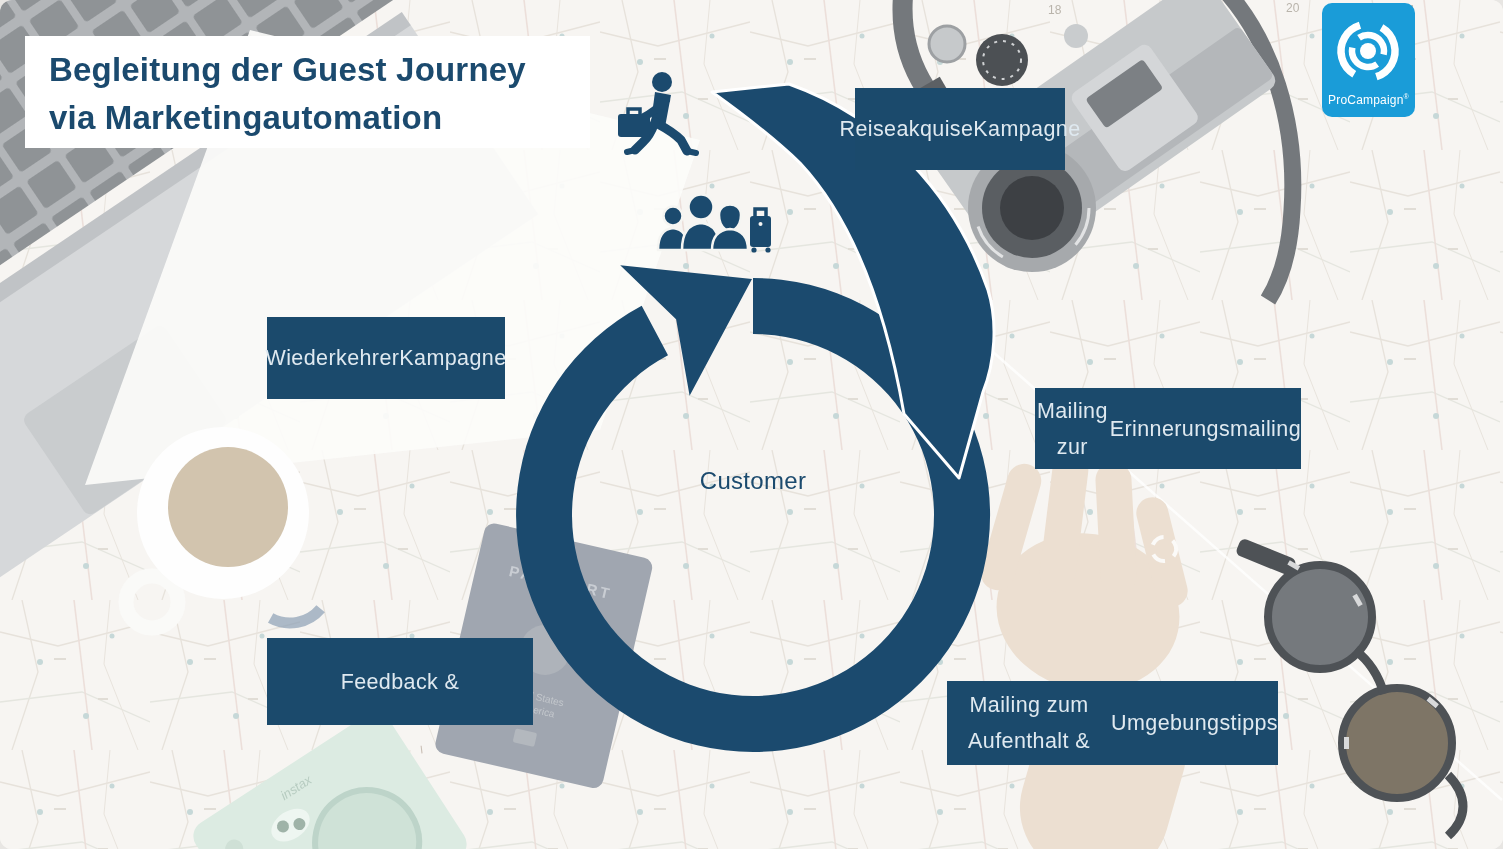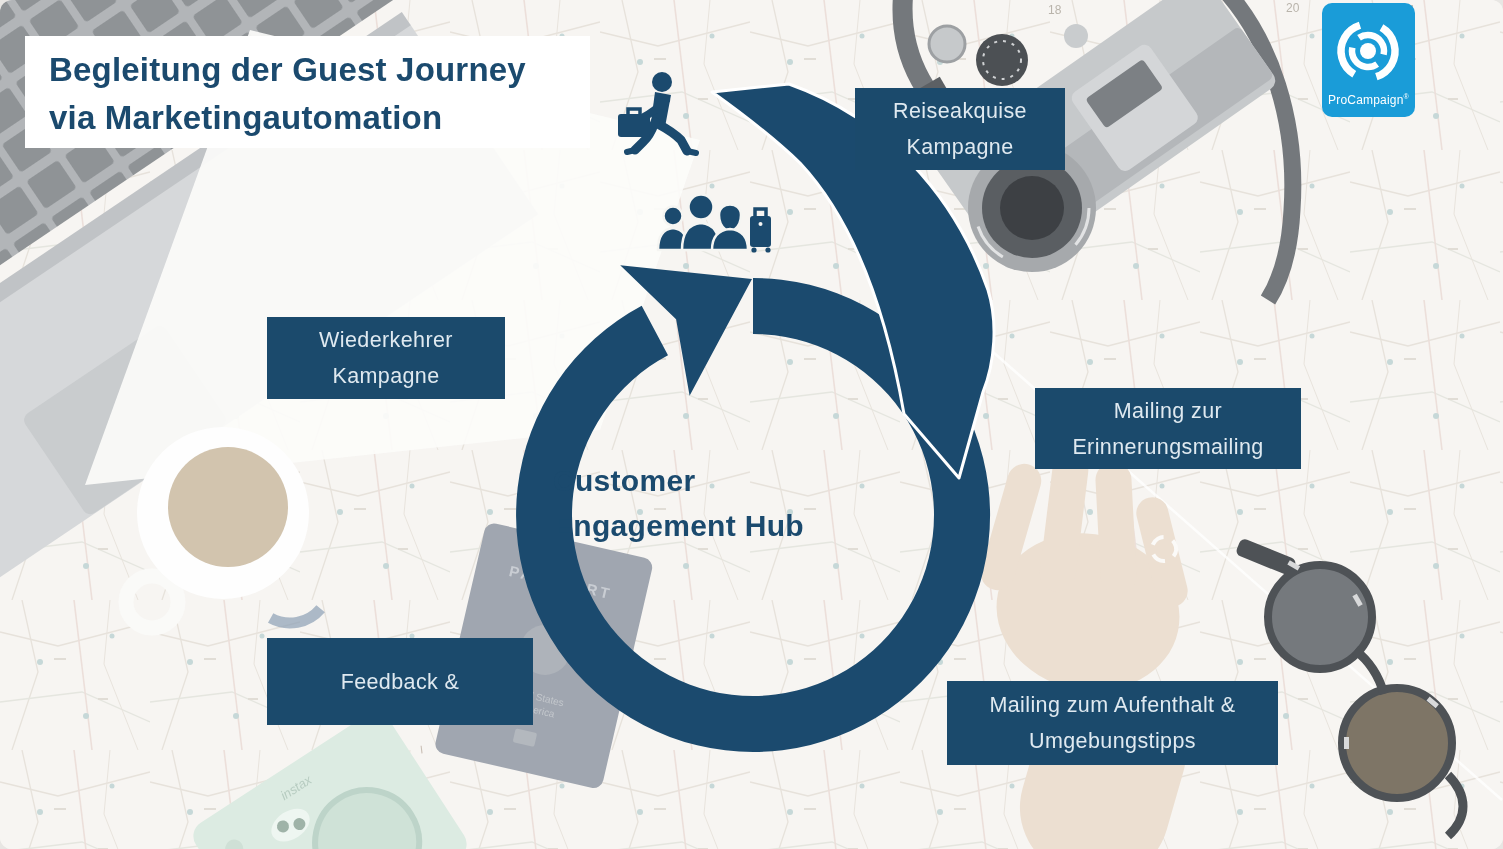--- a/index.html
+++ b/index.html
@@ -13,32 +13,32 @@
 
   .title-box{
     position:absolute;left:25px;top:36px;width:565px;height:112px;
     background:#ffffff;box-sizing:border-box;padding:10px 0 0 24px;
     color:var(--primary);font-weight:bold;font-size:33px;line-height:48px;
     letter-spacing:.2px;
   }
 
   .label-box{
     position:absolute;background:#1B4A6C;color:var(--label-text);
-    display:flex;flex-direction:column;align-items:center;justify-content:center;
+    display:flex;align-items:center;justify-content:center;
     font-size:21.5px;line-height:36px;letter-spacing:.4px;text-align:center;
   }
   .pos-reiseakquise{left:855px;top:88px;width:210px;height:82px;}
   .pos-wiederkehrer{left:267px;top:317px;width:238px;height:82px;}
   .pos-reisevorbereitung{left:1035px;top:388px;width:266px;height:81px;}
   .pos-feedback{left:267px;top:638px;width:266px;height:87px;}
   .pos-aufenthalt{left:947px;top:681px;width:331px;height:84px;}
 
   .hub-text{
-    position:absolute;left:553px;top:458px;width:400px;
-    color:var(--primary);font-size:30px;line-height:45px;letter-spacing:.3px;font-weight:bold;
+    position:absolute;left:553px;top:458px;width:400px;text-align:center;
+    color:var(--primary);font-size:24px;line-height:45px;letter-spacing:.3px;
   }
 
   .logo{
     position:absolute;left:1322px;top:3px;width:93px;height:114px;border-radius:10px;
     background:var(--logo-blue);
   }
   .logo svg{position:absolute;left:0;top:0;}
   .logo-text{
     position:absolute;left:0;right:0;top:90px;text-align:center;color:#ffffff;
     font-size:12px;letter-spacing:.2px;
@@ -209,21 +209,20 @@
     </g>
   </svg>
 
   <div class="title-box">
     <div>Begleitung der Guest Journey</div>
     <div>via Marketingautomation</div>
   </div>
 
   <div class="hub-text">
     <div>Customer</div>
-    <div>Engagement Hub</div>
   </div>
 
   <div class="label-box pos-reiseakquise">
     <span>Reiseakquise</span>
     <span>Kampagne</span>
   </div>
 
   <div class="label-box pos-wiederkehrer">
     <span>Wiederkehrer</span>
     <span>Kampagne</span>

